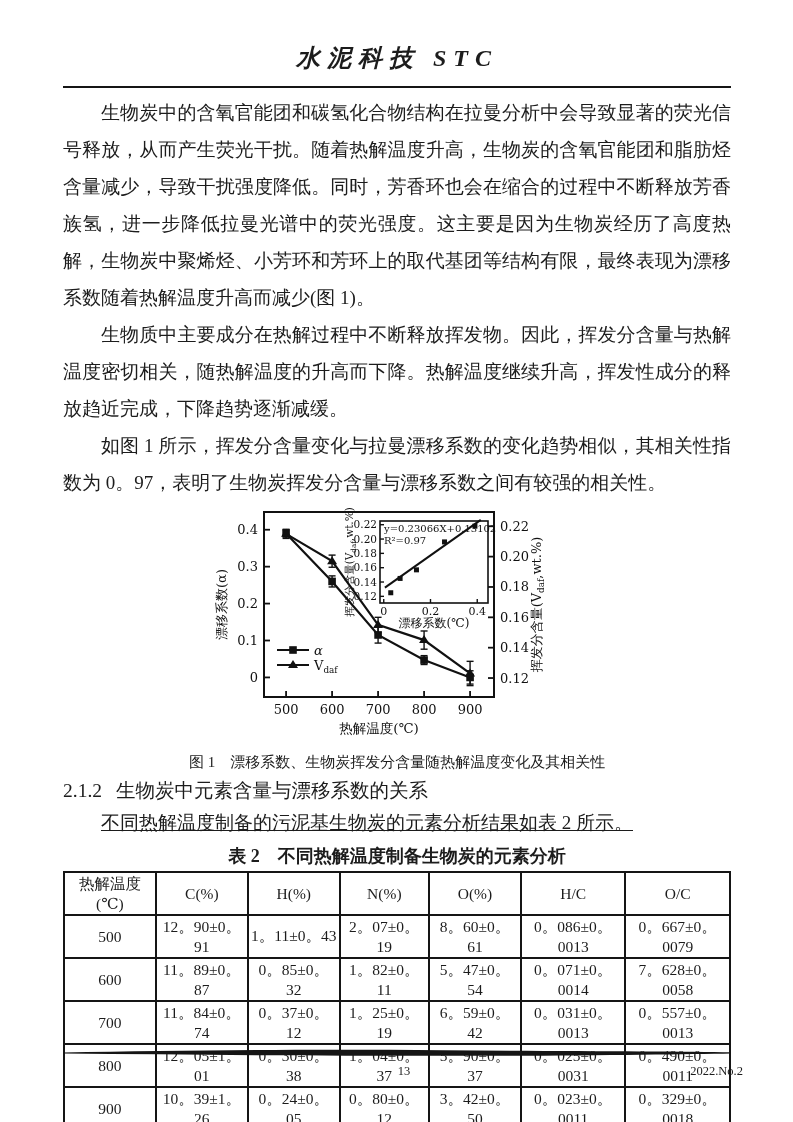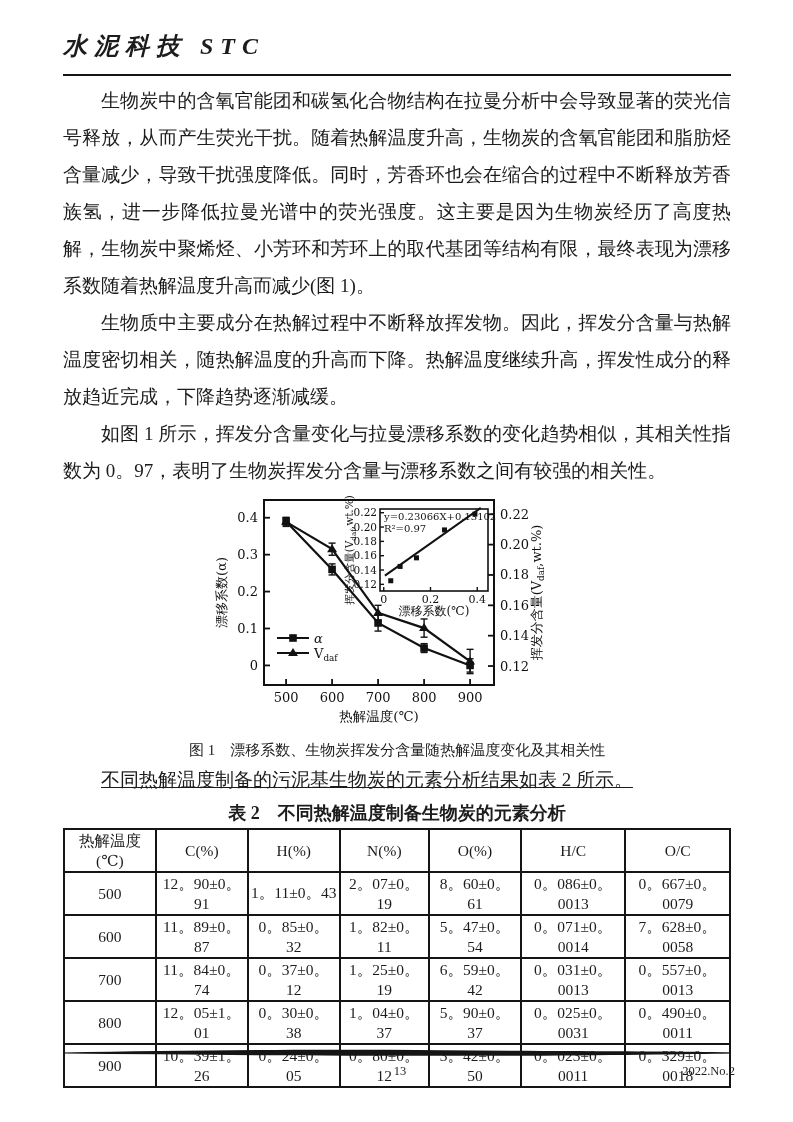--- a/index.html
+++ b/index.html
@@ -7,21 +7,22 @@
     position:relative;
     width:793px;height:1122px;
     background:#ffffff;
     margin:0 auto;
     overflow:hidden;
     color:#1c1c1c;
     font-family:"Liberation Serif","DejaVu Serif",serif;
   }
   .content{margin:0 62px 0 63px;}
   .journal-title{
-    padding-top:30px;
+    padding-top:42px;
+    text-align:center;
     font-size:24px;
     font-weight:bold;
     font-style:italic;
     letter-spacing:7px;
     height:32px;
     line-height:32px;
   }
   .header-rule{margin-top:12px;height:2px;background:#151515;}
   p.body-para{
     margin:0;
@@ -62,21 +63,21 @@
     font-size:15.5px;
   }
   table.data-table th, table.data-table td{
     border:2px solid #151515;
     text-align:center;
     font-weight:normal;
     padding:1px 2px;
   }
   table.data-table th{height:26px;}
   table.data-table td{height:23px;}
-  .footer{position:absolute;left:63px;right:56px;top:1044px;}
+  .footer{position:absolute;left:63px;right:48px;top:1044px;}
   .footer-labels{position:relative;margin-top:2px;font-size:12.5px;height:18px;}
   .page-num{position:absolute;left:0;right:0;text-align:center;}
   .issue{position:absolute;right:2px;top:0;}
 </style>
 </head>
 <body>
 
 <div class="page">
   <div class="content">
     <div class="journal-title">水泥科技 STC</div>
@@ -208,20 +209,21 @@
             <rect x="265.4090909090909" y="22.656331877729258" width="5" height="5" fill="#111111"></rect>
             <text x="177" y="31" fill="#111111" font-family="&quot;DejaVu Serif&quot;,serif" font-size="10"><tspan>y=0.23066X+0.13102</tspan></text>
             <text x="177" y="43" fill="#111111" font-family="&quot;DejaVu Serif&quot;,serif" font-size="10"><tspan>R²=0.97</tspan></text>
             <text x="227" y="126" fill="#111111" font-family="&quot;DejaVu Serif&quot;,serif" font-size="12" text-anchor="middle"><tspan>漂移系数(℃)</tspan></text>
             <text x="146" y="61" fill="#111111" font-family="&quot;DejaVu Serif&quot;,serif" font-size="10.5" text-anchor="middle" transform="rotate(-90 146 61)"><tspan>挥发分含量(V</tspan><tspan dy="3" font-size="68%">daf</tspan><tspan dy="-3">,wt.%)</tspan></text>
           </g>
         </svg>
       <figcaption class="figure-caption">图 1　漂移系数、生物炭挥发分含量随热解温度变化及其相关性</figcaption>
     </figure>
 
+    <h2 class="section-heading"><span class="sec-num">2.1.2</span><span>生物炭中元素含量与漂移系数的关系</span></h2>
 
     <p class="body-para indent-para">不同热解温度制备的污泥基生物炭的元素分析结果如表 2 所示。</p>
 
     <div class="table-caption">表 2　不同热解温度制备生物炭的元素分析</div>
 
     <table class="data-table">
       <colgroup>
           <col style="width: 13.8%;">
           <col style="width: 13.8%;">
           <col style="width: 13.8%;">

